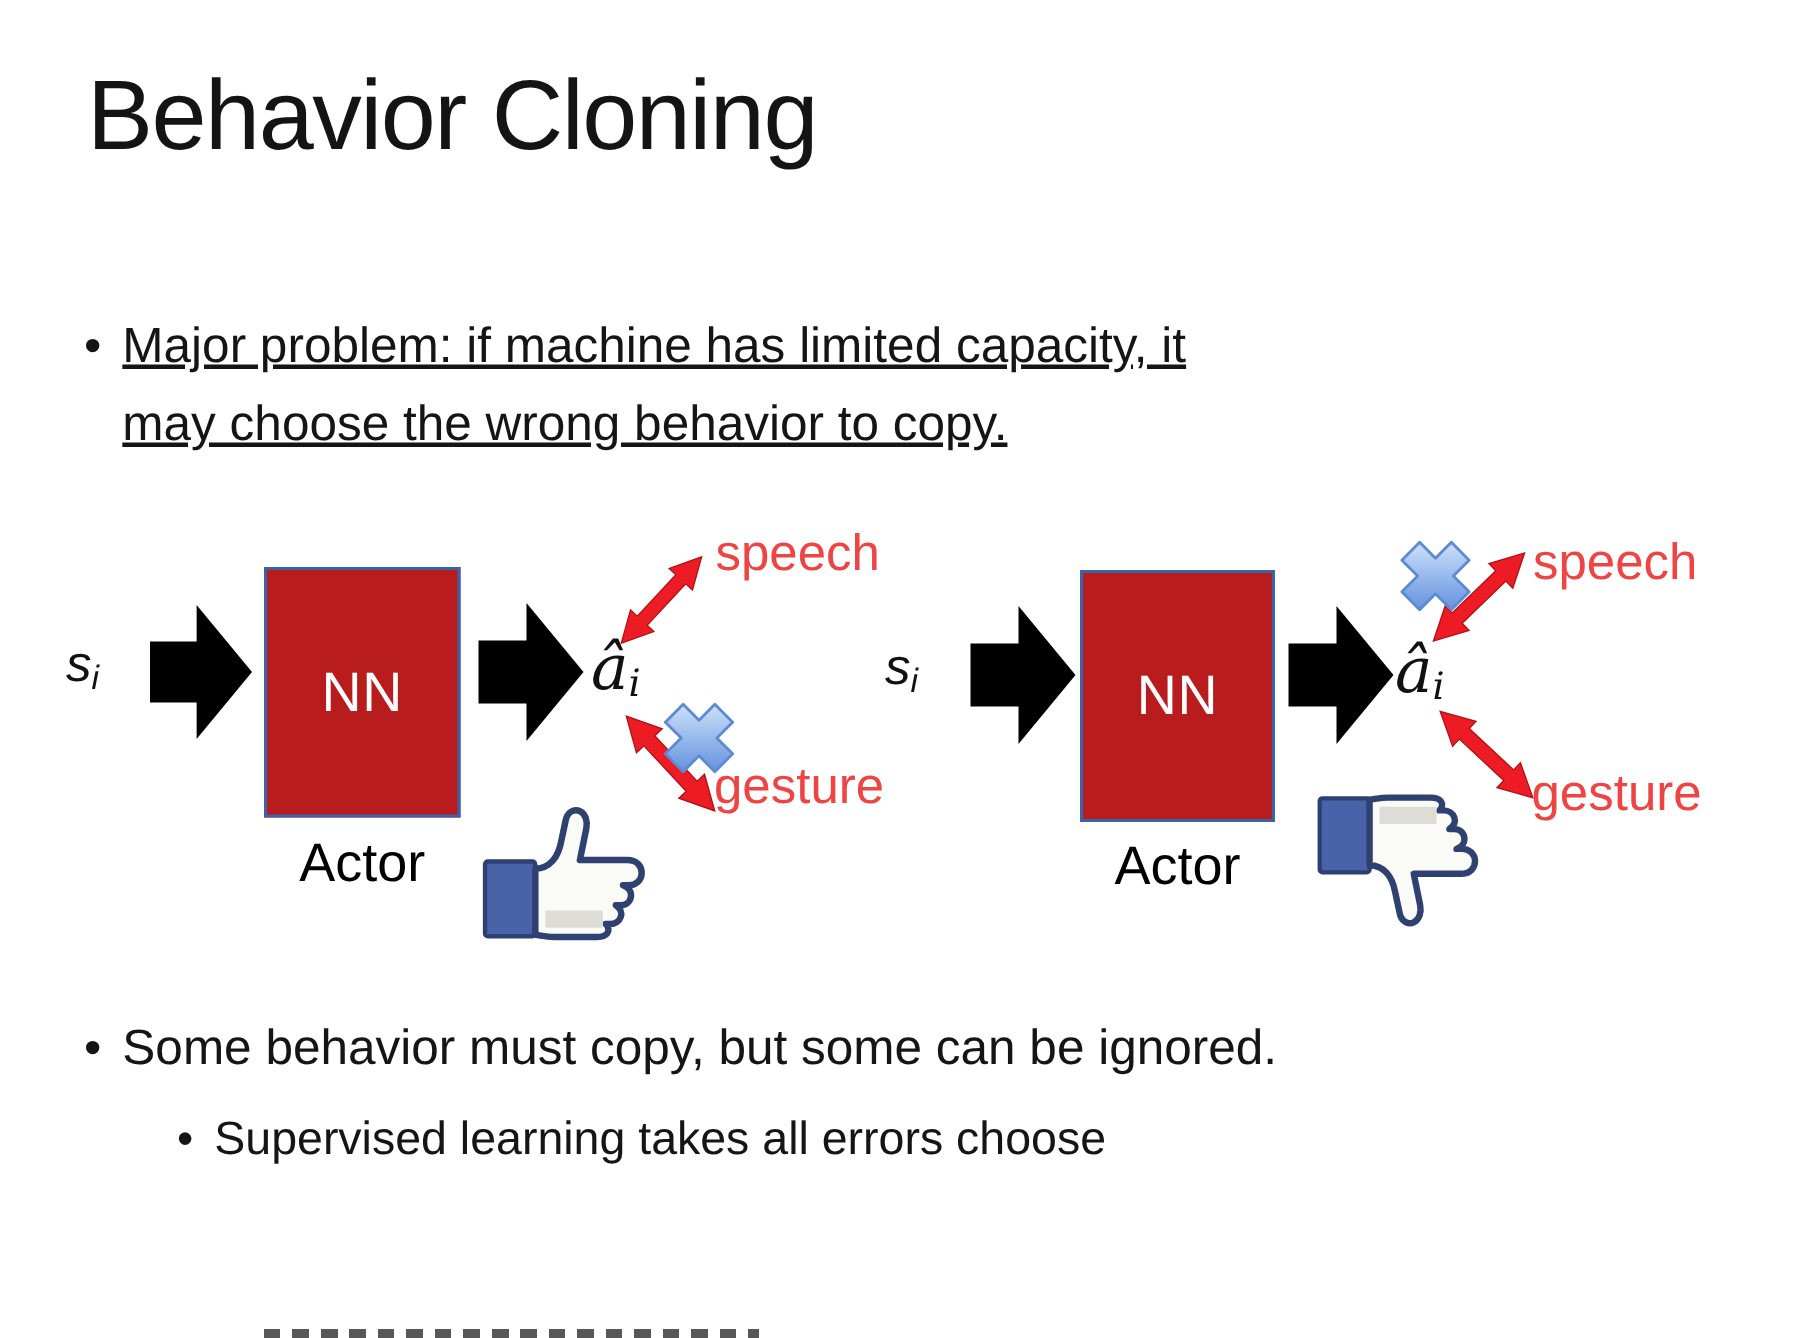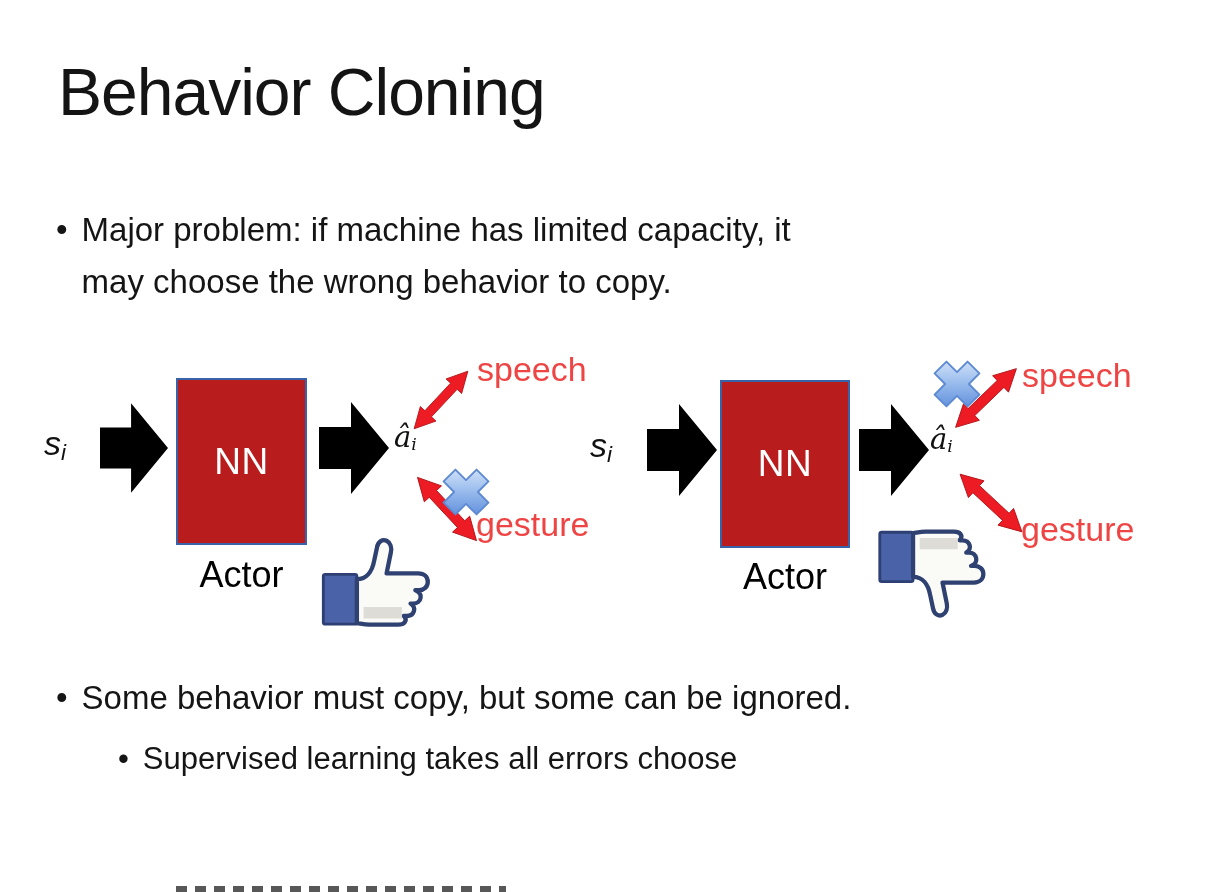--- a/index.html
+++ b/index.html
@@ -1,39 +1,39 @@
 <!DOCTYPE html>
 <html><head>
 <meta charset="utf-8">
 <style>
   html,body{margin:0;padding:0;}
   body{width:1210px;height:892px;background:#ffffff;overflow:hidden;
        font-family:"Liberation Sans","DejaVu Sans",sans-serif;color:#151515;}
   #slide{position:relative;width:1210px;height:892px;background:#ffffff;}
 
-  .title{position:absolute;left:58px;top:56px;font-size:66px;font-weight:300;
+  .title{position:absolute;left:58px;top:40px;font-size:66px;font-weight:300;
          letter-spacing:-1px;line-height:1.1;color:#141414;}
 
   .bullet-row{position:absolute;display:flex;align-items:flex-start;}
   .bullet-dot{flex:0 0 auto;margin-right:14px;}
   .b1{left:56px;top:204px;font-size:33px;line-height:52px;}
-  .b1 .bullet-text{white-space:pre-line;}
+  .b1 .bullet-text{white-space:pre-line;text-decoration:underline;}
   .b2{left:56px;top:674px;font-size:33px;line-height:48px;}
   .b3{left:118px;top:736px;font-size:31px;line-height:46px;}
 
   .nn-box{position:absolute;background:#b91c1c;border:2px solid #3a62a8;
           display:flex;align-items:center;justify-content:center;box-sizing:border-box;}
   .nn-box span{color:#ffffff;font-size:37px;letter-spacing:0.5px;}
   .nn-left{left:176px;top:378px;width:131px;height:167px;}
   .nn-right{left:720px;top:380px;width:130px;height:168px;}
 
   .io-label{position:absolute;font-size:34px;color:#111;font-style:italic;}
   .sub{font-size:0.66em;vertical-align:-0.24em;}
   .ahat{position:absolute;font-family:"DejaVu Serif",serif;font-style:italic;
-        font-size:29px;color:#111;}
+        font-size:42px;color:#111;}
   .ahat .sub{font-size:0.6em;vertical-align:-0.2em;}
 
   .actor{position:absolute;font-size:36px;color:#000000;text-align:center;}
   .action-label{position:absolute;font-size:34px;color:#ef4444;}
 
   .blk-arrow{position:absolute;}
   .red-arrow{position:absolute;}
   .cross{position:absolute;}
   .thumb{position:absolute;}
 

